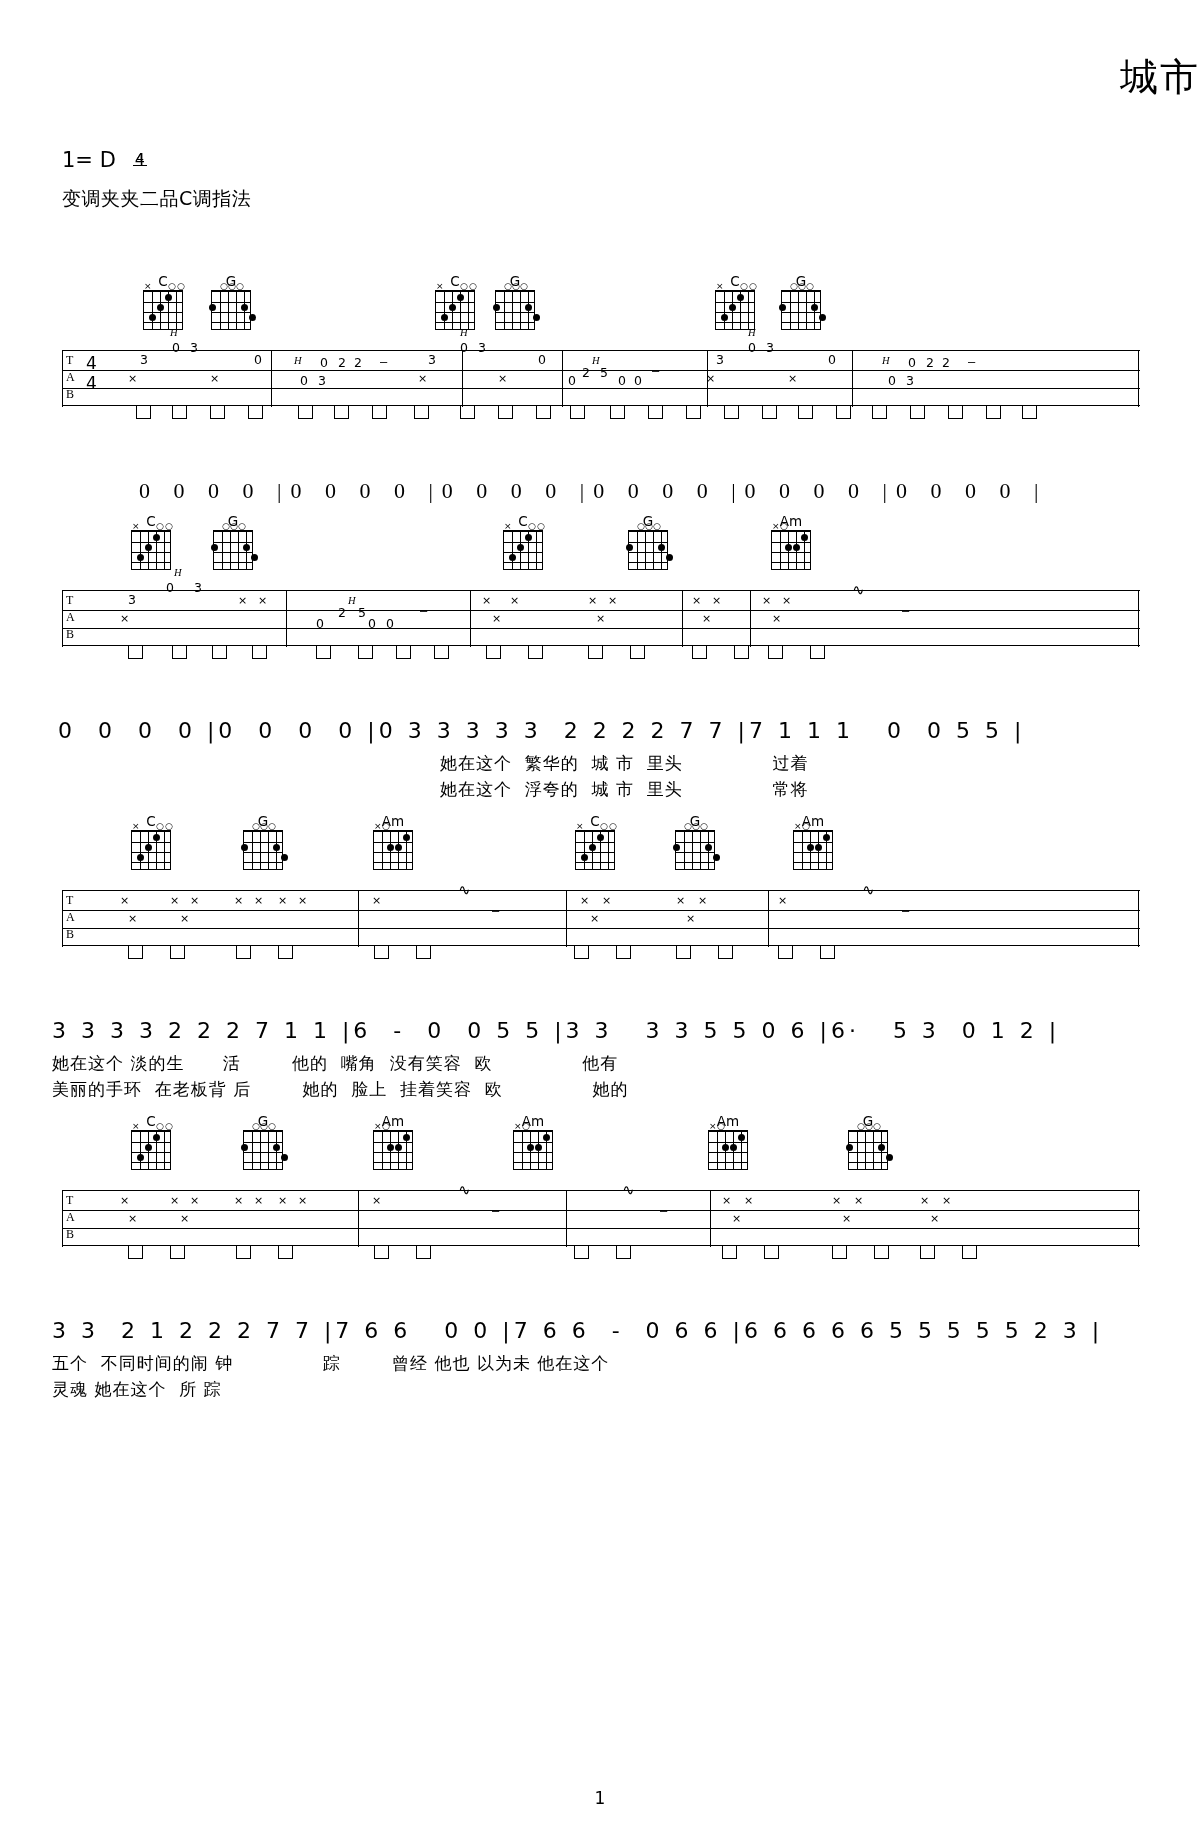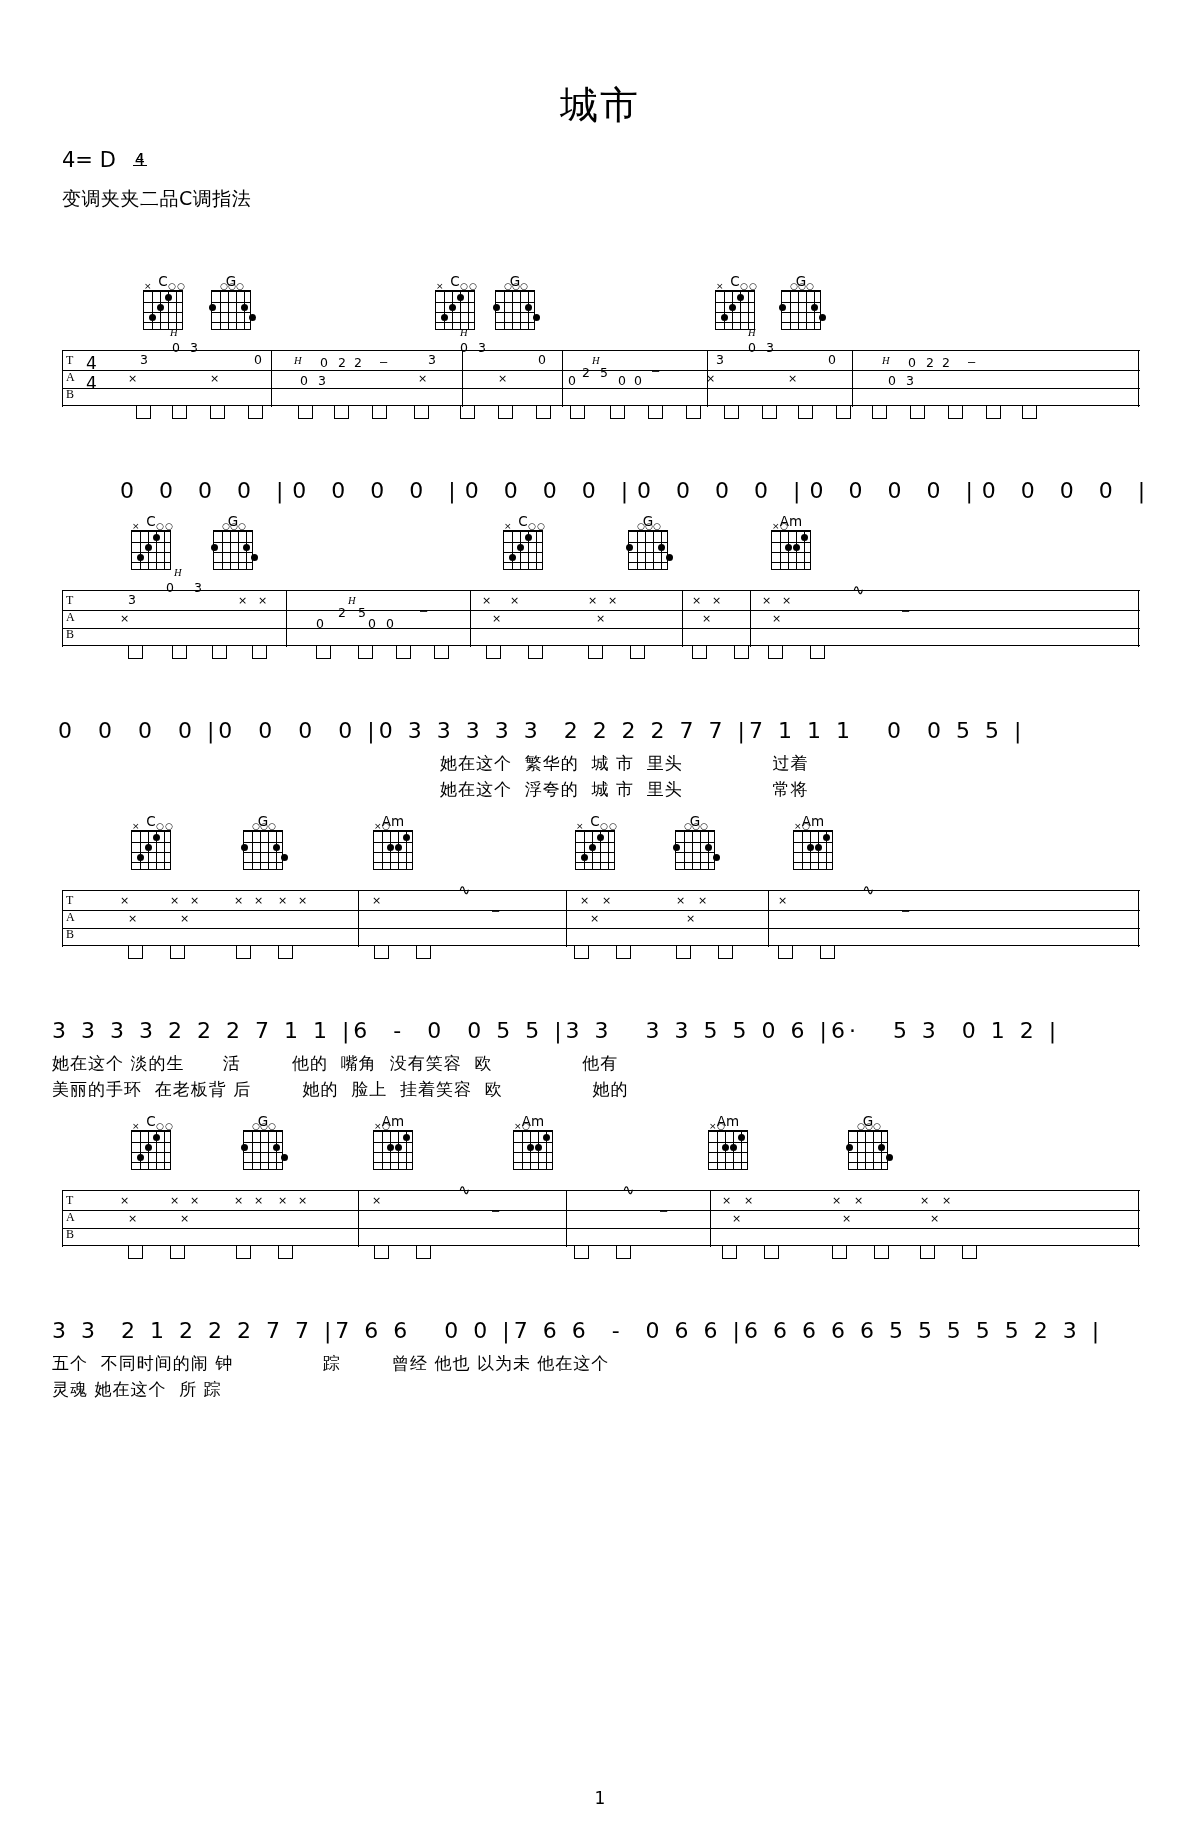--- a/index.html
+++ b/index.html
@@ -1,19 +1,19 @@
 <!DOCTYPE html>
 <html><head>
 <meta charset="utf-8">
 <style>
   html,body{margin:0;padding:0;background:#ffffff;}
   body{width:1200px;height:1834px;position:relative;font-family:"Liberation Sans",sans-serif;color:#000;}
   .page{position:relative;width:1200px;height:1834px;overflow:hidden;}
 
-  .title{position:absolute;top:52px;left:0;width:1200px;text-align:center;font-size:38px;font-family:Liberation Serif, serif;letter-spacing:2px;margin-top:28px;}
+  .title{position:absolute;top:52px;left:0;width:1200px;text-align:right;font-size:38px;font-family:Liberation Serif, serif;letter-spacing:2px;}
   .composer{position:absolute;top:108px;left:0;width:1200px;text-align:center;font-size:20px;font-family:"DejaVu Sans",sans-serif;letter-spacing:2px;}
 
   .keyblock{position:absolute;left:62px;top:148px;font-size:21px;font-family:"DejaVu Sans",sans-serif;}
   .keyline{display:flex;align-items:center;gap:6px;}
   .frac{display:inline-flex;flex-direction:column;align-items:center;line-height:1.0;font-size:16px;margin-left:10px;}
   .frac .num{border-bottom:1.5px solid #000;padding:0 3px;}
   .frac .den{padding:0 3px;}
   .capo{position:absolute;left:62px;top:186px;font-size:19px;font-family:"DejaVu Sans",sans-serif;letter-spacing:0.5px;}
 
   
@@ -54,21 +54,21 @@
 </style>
 </head>
 <body>
 
 <div class="page">
 
   <div class="title">城市</div>
 
   <div class="keyblock">
     <div class="keyline">
-      <span>4= D</span>
+      <span>1= D</span>
       <span class="frac">
         <span class="num">4</span>
         <span class="den">4</span>
       </span>
     </div>
   </div>
   <div class="capo">变调夹夹二品C调指法</div>
 
   <div class="system" style="top:290px;">
 
@@ -262,21 +262,21 @@
       <span class="stem" style="left:700px;"></span>
         <span class="stem" style="left:736px;"></span>
       <span class="stem" style="left:774px;"></span>
         <span class="stem" style="left:810px;"></span>
       <span class="stem" style="left:848px;"></span>
         <span class="stem" style="left:886px;"></span>
       <span class="stem" style="left:924px;"></span>
         <span class="stem" style="left:960px;"></span>
     </div>
 
-    <div class="jianpu" style="left:120px;top:188px;letter-spacing:9px;">0 0 0 0 |0 0 0 0 |0 0 0 0 |0 0 0 0 |0 0 0 0 |0 0 0 0 |</div>
+    <div class="jianpu" style="left:139px;top:188px;letter-spacing:9px;font-family:Liberation Serif, serif;">0 0 0 0 |0 0 0 0 |0 0 0 0 |0 0 0 0 |0 0 0 0 |0 0 0 0 |</div>
   </div>
 
   <div class="system" style="top:530px;">
     <div class="chorddiag" style="left:128px;top:0;">
       <div class="cname">C</div>
       <div class="grid">
         <div class="v" style="left:8px"></div>
           <div class="v" style="left:16px"></div>
           <div class="v" style="left:24px"></div>
           <div class="v" style="left:32px"></div>

